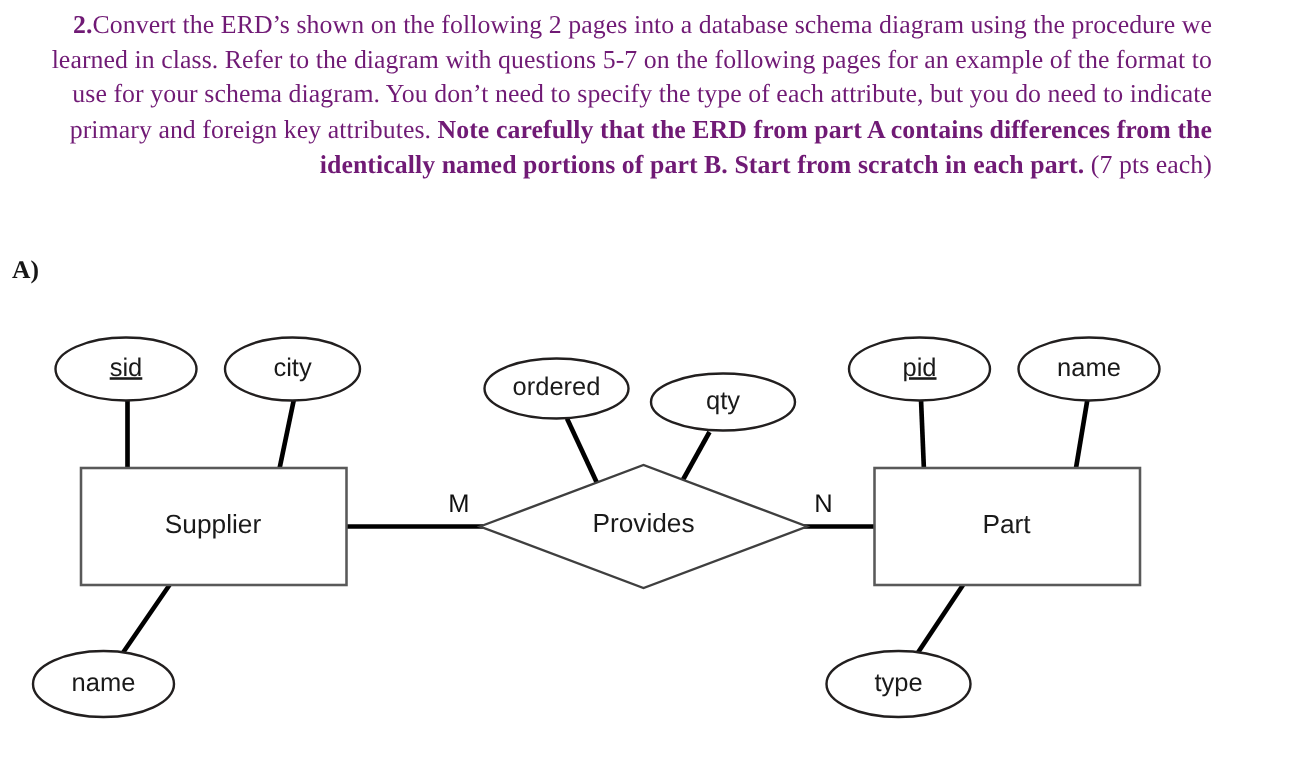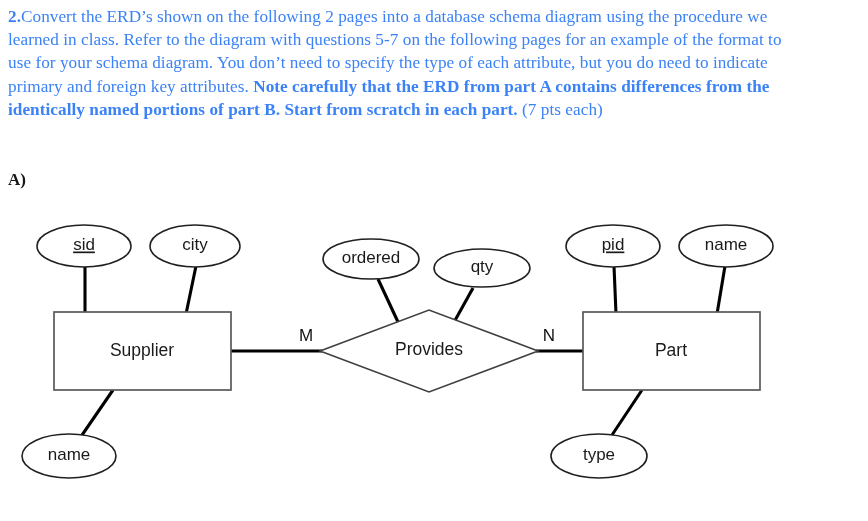--- a/index.html
+++ b/index.html
@@ -18,22 +18,22 @@
 
   
   #question-text {
     position: absolute;
     left: 8px;
     top: 5px;
     width: 800px;
     font-family: "Liberation Serif", serif;
     font-size: 17.2px;
     line-height: 23.2px;
-    color: #3b82f6;
-    text-align: left;
+    color: #701a75;
+    text-align: right;
     letter-spacing: 0.05px;
   }
   #question-text .b { font-weight: bold; }
 
   
   #part-label {
     position: absolute;
     left: 8px;
     top: 170px;
     font-family: "Liberation Serif", serif;

